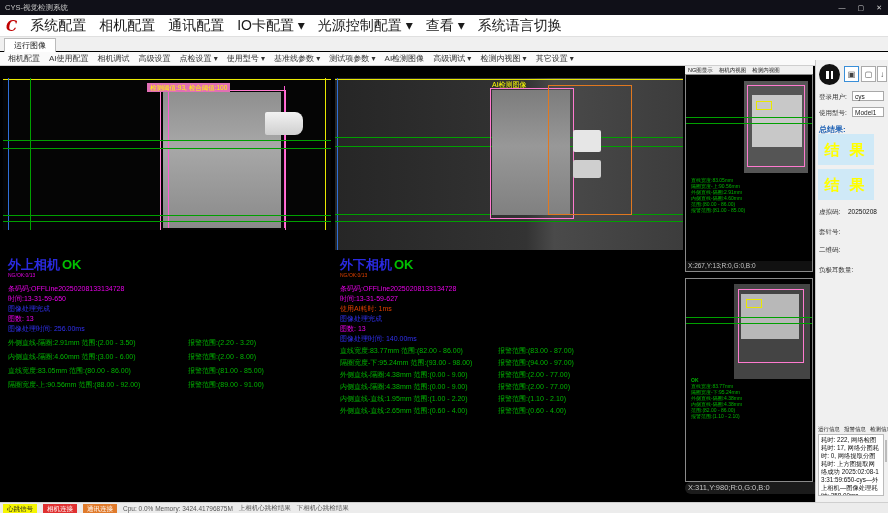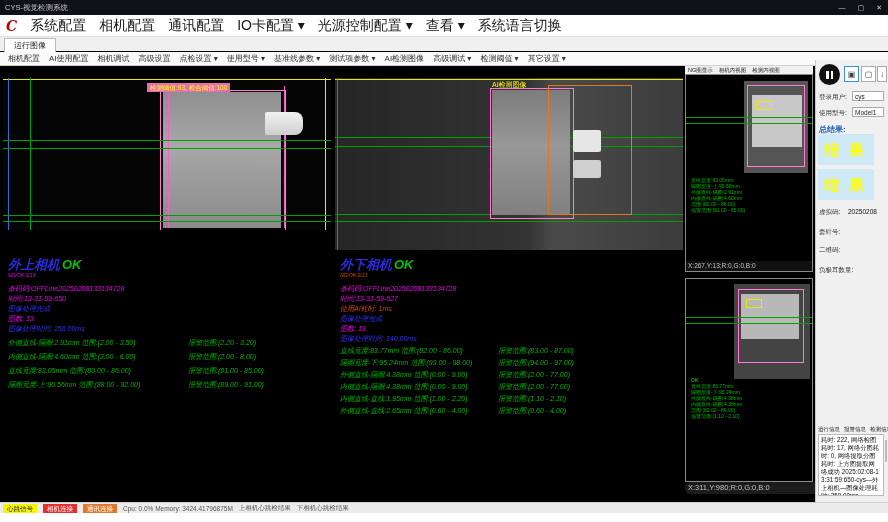--- a/index.html
+++ b/index.html
@@ -31,21 +31,21 @@
   .grn-v{position:absolute;top:0;width:1px;height:100%;background:#00a000;}
   .yel-v{position:absolute;top:0;width:1px;height:100%;background:#e8e800;}
   .gray-block{position:absolute;left:160px;top:14px;width:118px;height:136px;background:linear-gradient(180deg,#8f8f8f,#a8a8a8 40%,#8a8a8a);}
   .pink-rect{position:absolute;border:1px solid #ff7ad0;}
   .orange-rect{position:absolute;border:1px solid #e07820;}
   .connector{position:absolute;left:262px;top:34px;width:38px;height:23px;background:linear-gradient(180deg,#f2f2f2,#cfcfcf);border-radius:2px 8px 8px 2px;}
   .overlay-lbl{position:absolute;left:144px;top:5px;background:#e26fb4;color:#ffff00;font-size:6.5px;padding:0 3px;line-height:9px;white-space:nowrap;}
   .ai-lbl{position:absolute;left:157px;top:2px;color:#ffff00;font-size:7px;}
   .blob{position:absolute;background:#e6e6e6;border-radius:2px;}
   
-  .info{color:#ddd;font-style:italic;}
+  .info{color:#ddd;}
   .hdr{font-size:13px;font-weight:bold;color:#2a2ae0;}
   .hdr .ok{color:#00c000;margin-left:2px;}
   .counter{font-size:5px;margin-top:-2px;}
   .meta{margin-top:6px;}
   .meta div{font-size:7px;line-height:10px;white-space:nowrap;}
   .mag{color:#e800e8;} .blu{color:#3030f0;} .redo{color:#e04000;}
   .mrows{position:absolute;left:0;width:100%;}
   .m-row{display:flex;font-size:7px;color:#00b400;white-space:nowrap;}
   .lrow{height:14px;} .mrow2{height:12px;}
   .m-text-l{width:180px;} .m-text-m{width:158px;}
@@ -113,21 +113,21 @@
     <span class="tool-item">相机配置</span>
     <span class="tool-item">AI使用配置</span>
     <span class="tool-item">相机调试</span>
     <span class="tool-item">高级设置</span>
     <span class="tool-item">点检设置 ▾</span>
     <span class="tool-item">使用型号 ▾</span>
     <span class="tool-item">基准线参数 ▾</span>
     <span class="tool-item">测试项参数 ▾</span>
     <span class="tool-item">AI检测图像</span>
     <span class="tool-item">高级调试 ▾</span>
-    <span class="tool-item">检测阈值 ▾</span>
+    <span class="tool-item">检测内视图 ▾</span>
     <span class="tool-item">其它设置 ▾</span>
   </div>
 
   <div class="abs main">
 
     <div class="abs limg">
       <div class="yline-top"></div>
       <div class="blu-v" style="left:5px;"></div>
       <div class="grn-v" style="left:27px;"></div>
       <div class="yel-v" style="left:322px;"></div>

